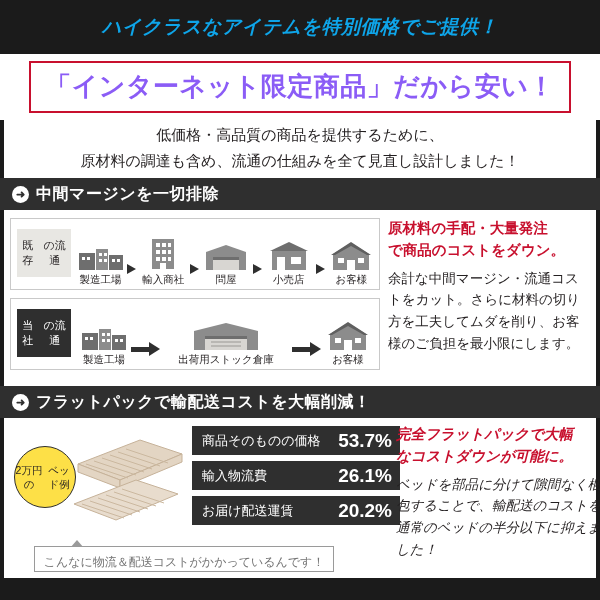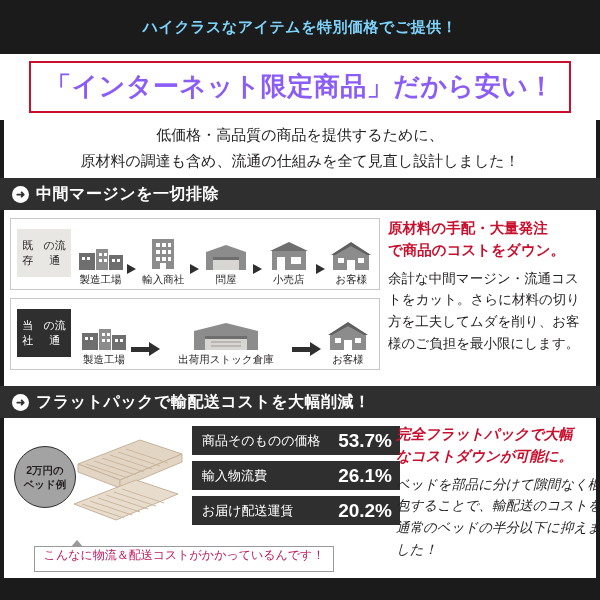--- a/index.html
+++ b/index.html
@@ -14,21 +14,21 @@
   }
   .page { width:600px; height:600px; position:relative; }
 
   
   .top-band {
     position:absolute; left:0; top:0; width:600px; height:54px;
     background:#1b1b1b;
     display:flex; align-items:center; justify-content:center;
   }
   .top-band .t {
-    color:#7dd3fc; font-size:15px; font-weight:bold; letter-spacing:0.5px;
+    color:#0ea5e9; font-size:19px; font-weight:bold; letter-spacing:0.5px;font-style:italic;
   }
 
   
   .headline-wrap {
     position:absolute; left:0; top:54px; width:600px; height:66px;
     background:#ffffff;
     display:flex; align-items:center; justify-content:center;
   }
   .headline {
     border:2px solid #c8102e;
@@ -118,43 +118,43 @@
     color:#c8102e; font-size:14.5px; font-weight:bold; line-height:1.5;
   }
   .right-col1 .bd {
     margin-top:6px; font-size:13.5px; line-height:1.62; color:#231f20;
   }
 
   
   .bed-area { position:absolute; left:8px; top:424px; width:372px; height:118px; }
   .bed-badge {
     position:absolute; left:6px; top:22px; width:62px; height:62px; border-radius:50%;
-    border:1.5px solid #2f2f2f; background:#a3a3a3;
-    display:flex; flex-direction:column; align-items:center; justify-content:center;
-    font-size:10.5px; line-height:1.35; text-align:center;font-weight:bold;
+    border:1.5px solid #2f2f2f; background:#fde047;
+    display:flex; flex-direction:row; align-items:center; justify-content:center;
+    font-size:10.5px; line-height:1.35; text-align:center;
   }
   .bed-img {
     position:absolute; left:62px; top:6px; width:116px; height:106px;
   }
 
   .stats { position:absolute; left:172px; top:426px; width:208px;margin-left:20px; }
   .stat {
     background:#2f2f2f; color:#ffffff;
     height:29px; margin-bottom:6px;
     display:flex; align-items:center; justify-content:space-between;
     padding:0 8px 0 10px;
   }
   .stat .nm { font-size:13px; }
   .stat .vl { font-size:19px; font-weight:bold; }
 
   .note-box {
     position:absolute; left:34px; top:546px; width:300px; height:26px;
     border:1px solid #9a9a9a; background:#ffffff;
-    display:flex; align-items:flex-start; justify-content:center;
-    font-size:12px; color:#be185d;
+    display:flex; align-items:flex-end; justify-content:center;
+    font-size:12px; color:#737373;
   }
   .note-tail {
     position:absolute; left:70px; top:540px; width:0;height:0;
     border-left:7px solid transparent;border-right:7px solid transparent;
     border-bottom:8px solid #9a9a9a;
   }
 
   .right-col2 { position:absolute; left:396px; top:424px; width:206px;font-style:italic; }
   .right-col2 .hl { color:#c8102e; font-size:14.5px; font-weight:bold; line-height:1.5; }
   .right-col2 .bd { margin-top:6px; font-size:13.5px; line-height:1.62; color:#231f20; }

